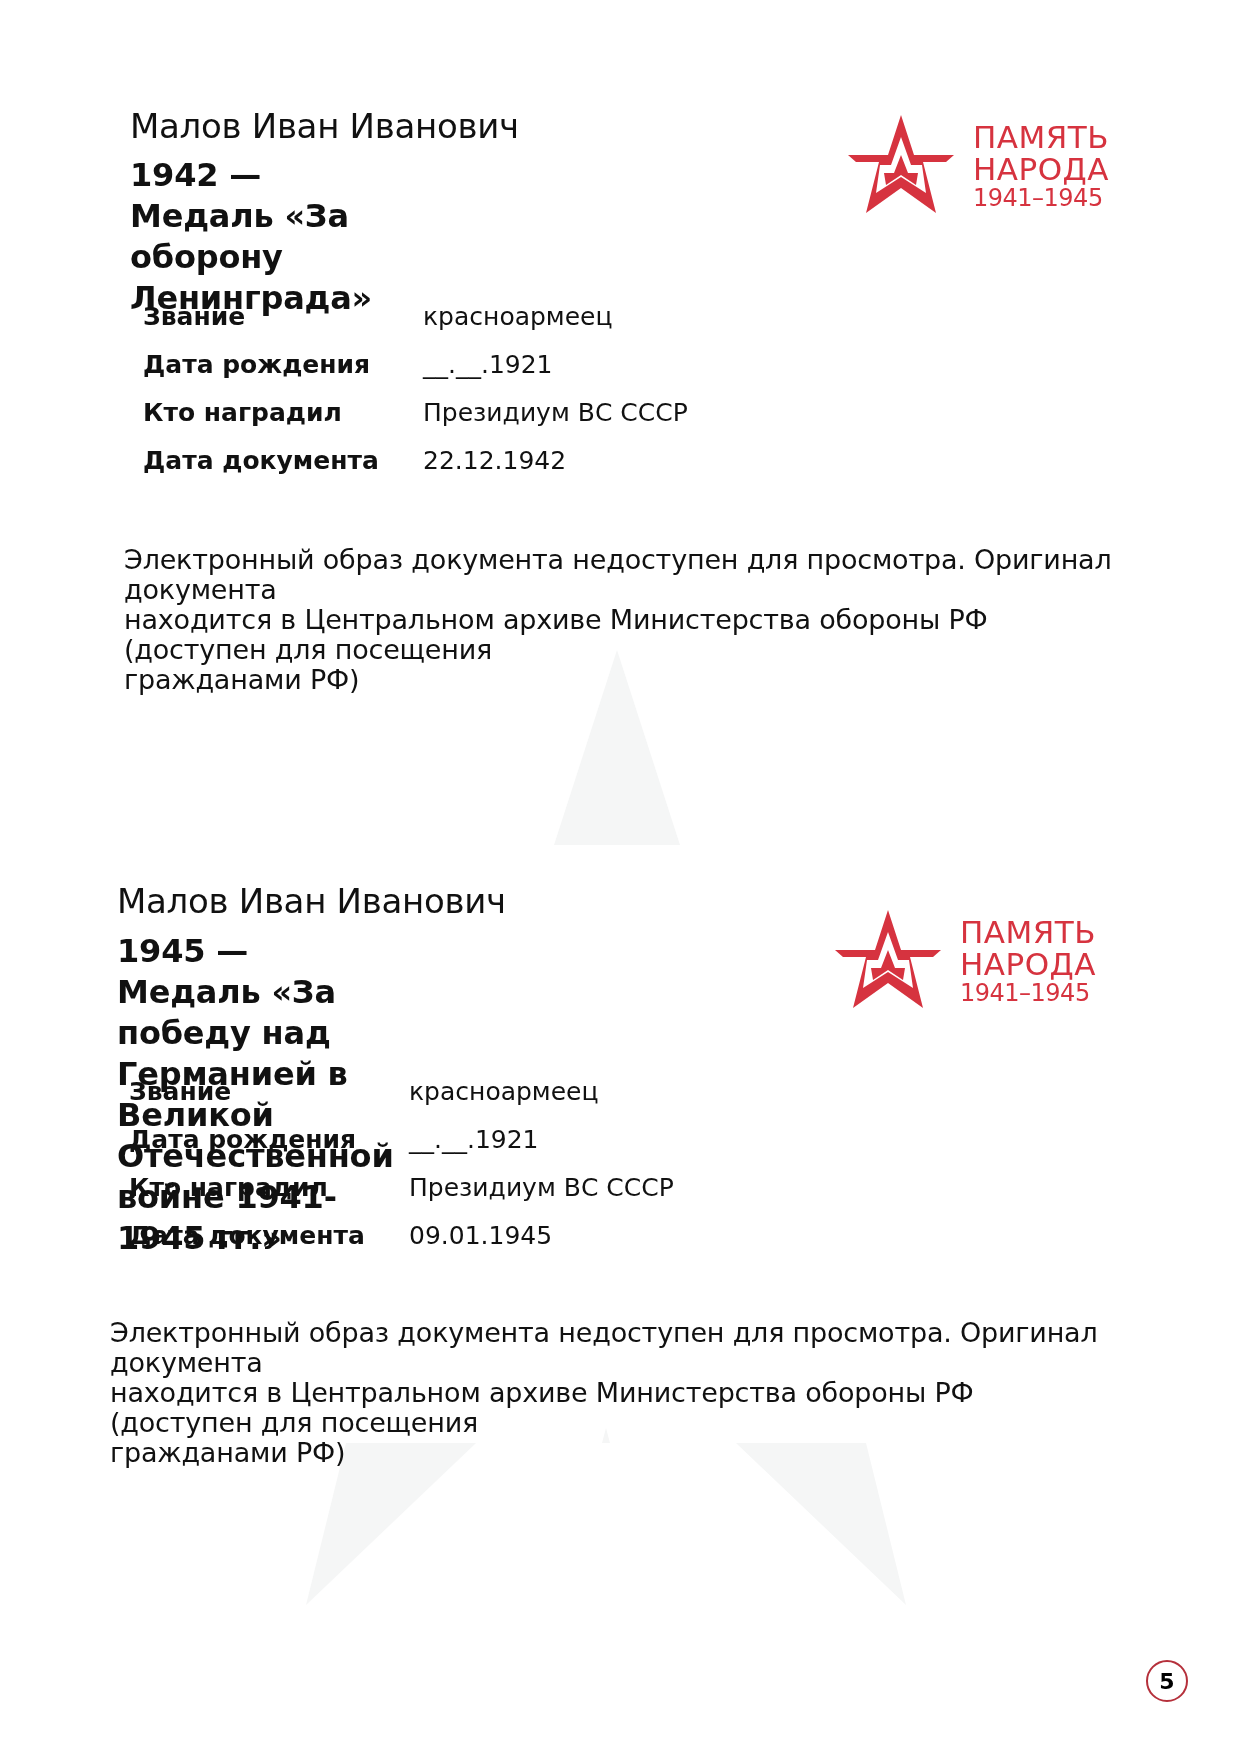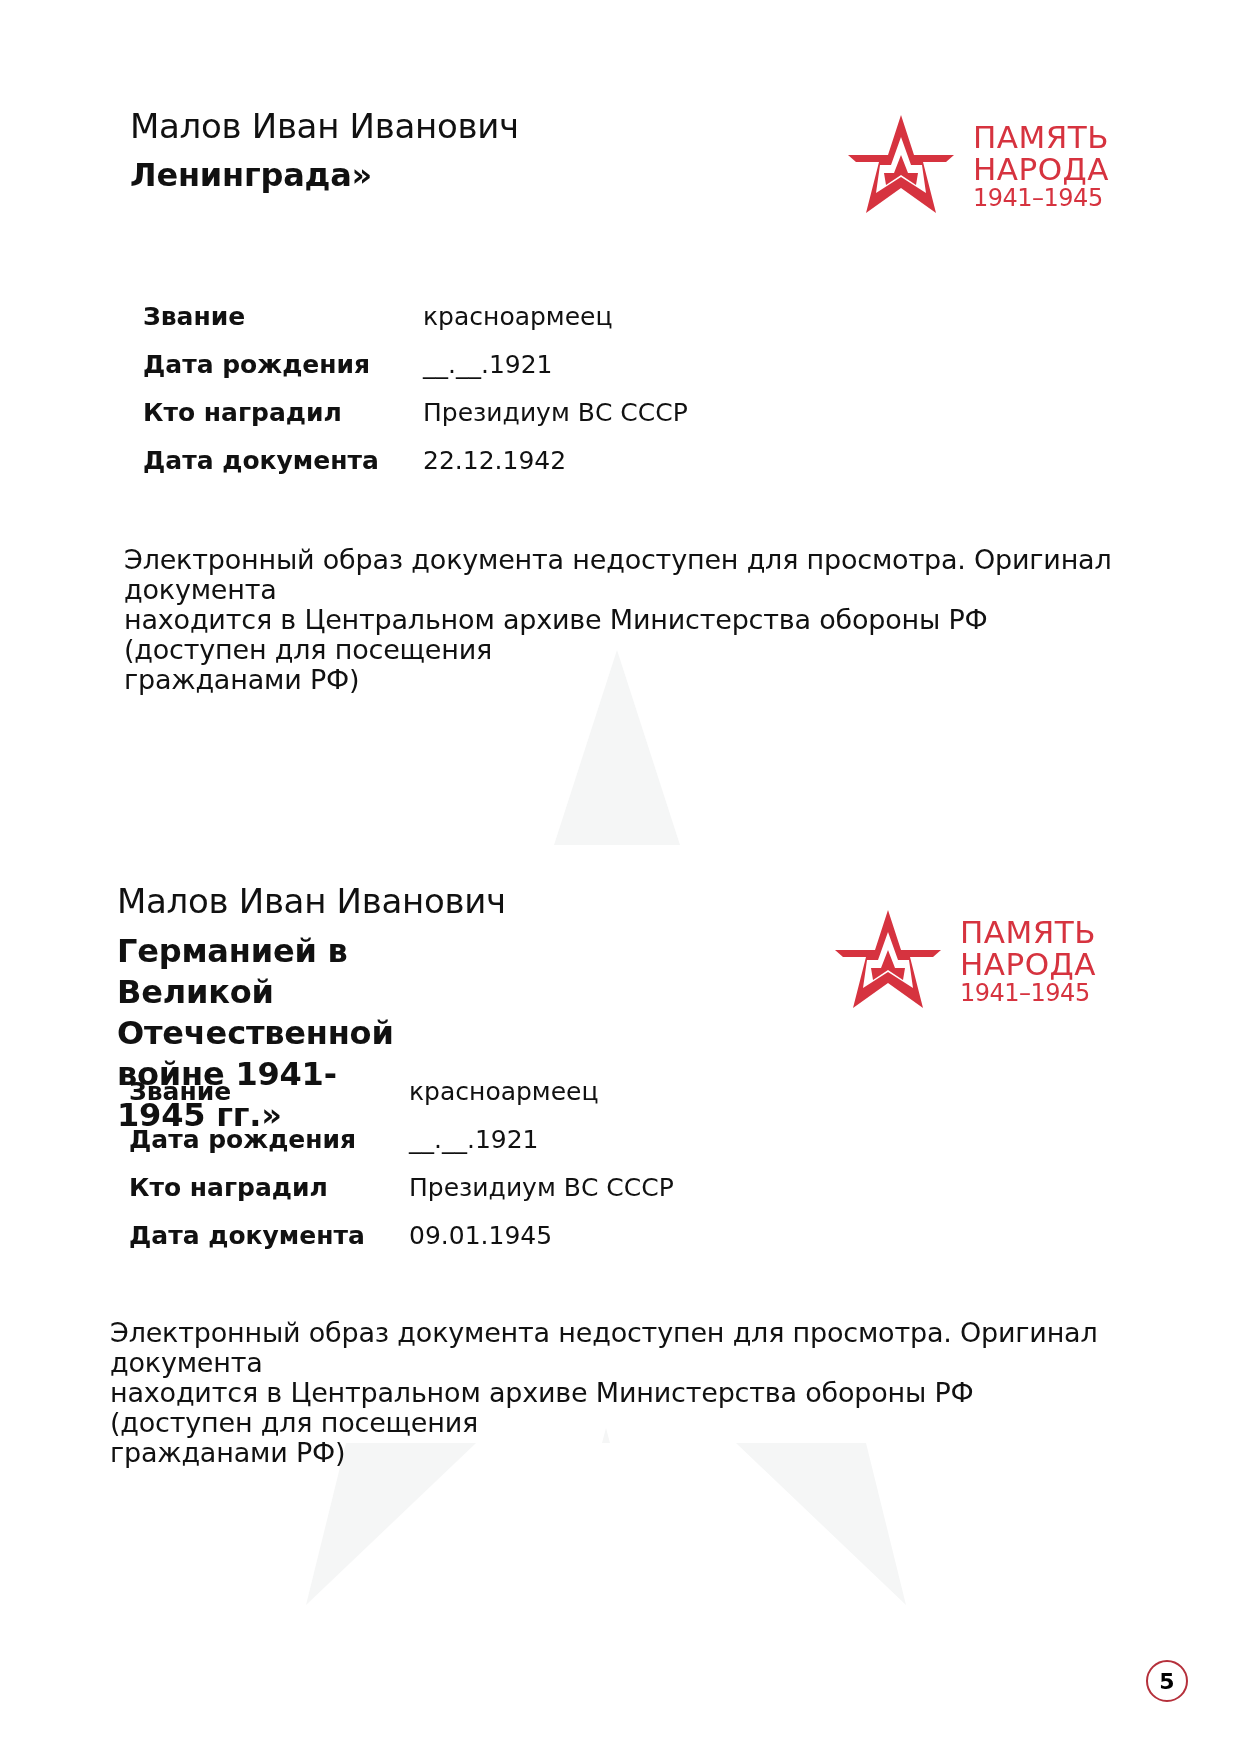--- a/index.html
+++ b/index.html
@@ -33,20 +33,21 @@
   <polygon points="617,650 680,845 554,845" fill="#f5f6f6"></polygon>
   <polygon points="346,1443 476,1443 306,1605" fill="#f5f6f6"></polygon>
   <polygon points="606,1428 610,1443 602,1443" fill="#f5f6f6"></polygon>
   <polygon points="605,1443 606,1443 605,1443" fill="#f5f6f6"></polygon>
   <polygon points="736,1443 866,1443 906,1605" fill="#f5f6f6"></polygon>
 </svg>
 
 <div class="card" style="left:0;top:0;">
   <div class="card-name" style="left:130px;top:94px;">Малов Иван Иванович</div>
   <div class="card-title" style="left:130px;top:155px;">
+    <div>1942 — Медаль «За оборону</div>
     <div>Ленинграда»</div>
   </div>
   <div class="logo" style="left:848px;top:115px;">
     <svg width="106" height="100" viewBox="0 0 106 100">
       <polygon fill="#d6333f" points="53,0 66,40 106,40 98,47 75,47 88,98 53,73 18,98 31,47 8,47 0,40 40,40"></polygon>
       <polygon fill="#ffffff" points="53,22 63,50 74,50 78,78 53,62 28,78 32,50 43,50"></polygon>
       <polygon fill="#d6333f" points="53,40 60,58 70,58 68,70 53,60 38,70 36,58 46,58"></polygon>
     </svg>
     <div class="logo-text" style="top:6px;">
       <span class="logo-l1">ПАМЯТЬ</span>
@@ -73,20 +74,21 @@
   <div class="note" style="left:124px;top:545px;">
     <div>Электронный образ документа недоступен для просмотра. Оригинал документа</div>
     <div>находится в Центральном архиве Министерства обороны РФ (доступен для посещения</div>
     <div>гражданами РФ)</div>
   </div>
 </div>
 
 <div class="card" style="left:0;top:0;">
   <div class="card-name" style="left:117px;top:869px;">Малов Иван Иванович</div>
   <div class="card-title" style="left:117px;top:931px;">
+    <div>1945 — Медаль «За победу над</div>
     <div>Германией в Великой Отечественной</div>
     <div>войне 1941-1945 гг.»</div>
   </div>
   <div class="logo" style="left:835px;top:910px;">
     <svg width="106" height="100" viewBox="0 0 106 100">
       <polygon fill="#d6333f" points="53,0 66,40 106,40 98,47 75,47 88,98 53,73 18,98 31,47 8,47 0,40 40,40"></polygon>
       <polygon fill="#ffffff" points="53,22 63,50 74,50 78,78 53,62 28,78 32,50 43,50"></polygon>
       <polygon fill="#d6333f" points="53,40 60,58 70,58 68,70 53,60 38,70 36,58 46,58"></polygon>
     </svg>
     <div class="logo-text" style="top:6px;">

